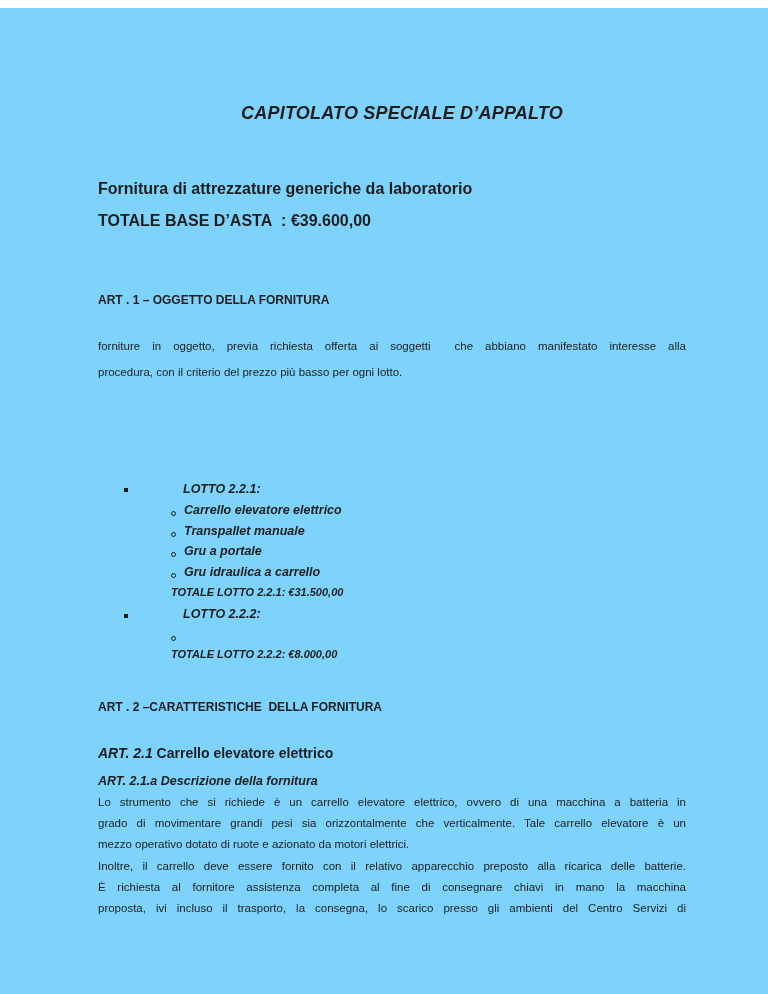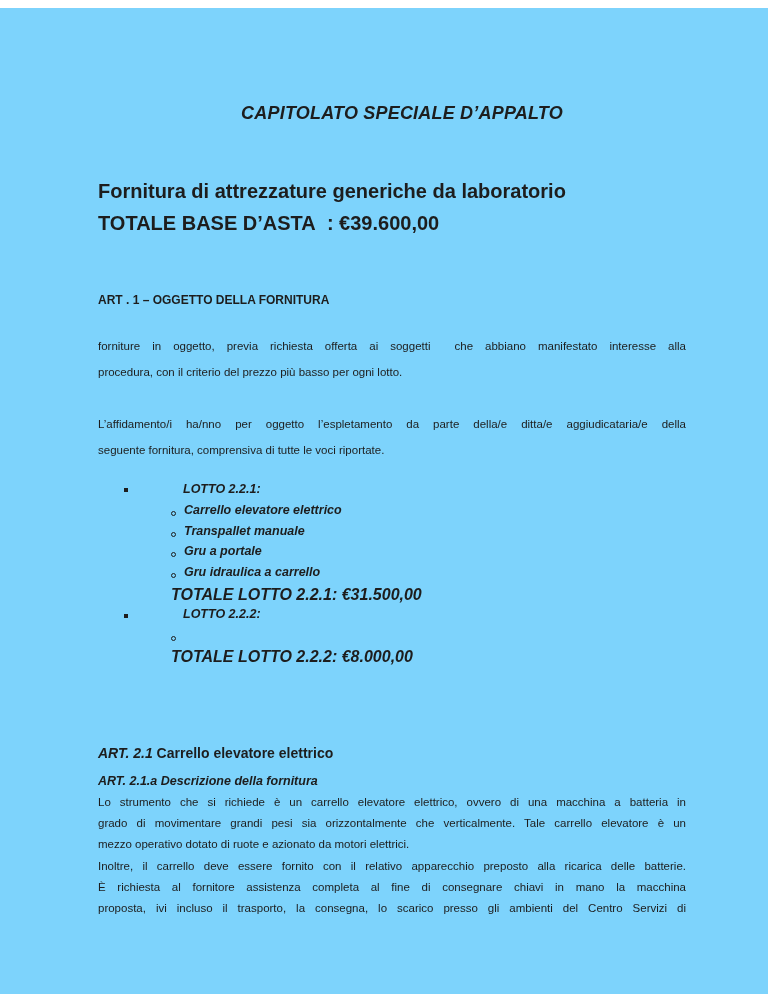--- a/index.html
+++ b/index.html
@@ -25,21 +25,21 @@
     width: 588px;
     text-align: center;
     font-size: 18px;
     font-weight: bold;
     font-style: italic;
     letter-spacing: 0.2px;
   }
   .subtitle {
     left: 98px;
     width: 600px;
-    font-size: 20px;
+    font-size: 16px;
     font-weight: bold;
   }
   .sub1 { top: 172px; }
   .sub2 { top: 204px; }
 
   .art-heading {
     left: 98px;
     width: 588px;
     font-size: 12px;
     font-weight: bold;
@@ -77,21 +77,21 @@
   .lot-item {
     left: 184px;
     width: 420px;
     font-size: 12.5px;
     font-weight: bold;
     font-style: italic;
   }
   .lot-total {
     left: 171px;
     width: 420px;
-    font-size: 16px;
+    font-size: 11px;
     font-weight: bold;
     font-style: italic;
   }
   .bullet-square {
     width: 4px;
     height: 4px;
     background: #1d1d1d;
     left: 124px;
   }
   .bullet-circle {
@@ -131,24 +131,20 @@
   <div class="abs subtitle sub1">Fornitura di attrezzature generiche da laboratorio</div>
   <div class="abs subtitle sub2">TOTALE BASE D’ASTA&nbsp; : €39.600,00</div>
 
   <div class="abs art-heading art1-heading">ART . 1 – OGGETTO DELLA FORNITURA</div>
 
   <div class="abs para para1">
     <div class="jline">forniture in oggetto, previa richiesta offerta ai soggetti&nbsp; che abbiano manifestato interesse alla</div>
     <div class="jline-last">procedura, con il criterio del prezzo più basso per ogni lotto.</div>
   </div>
 
-  <div class="abs para para2">
-    <div class="jline">L’affidamento/i ha/nno per oggetto l’espletamento da parte della/e ditta/e aggiudicataria/e della</div>
-    <div class="jline-last">seguente fornitura, comprensiva di tutte le voci riportate.</div>
-  </div>
 
   <span class="abs bullet-square" style="top:480px"></span>
   <div class="abs lot-label" style="top:474px">LOTTO 2.2.1:</div>
 
   <span class="abs bullet-circle" style="top:503px"></span>
   <div class="abs lot-item" style="top:495px">Carrello elevatore elettrico</div>
 
   <span class="abs bullet-circle" style="top:524px"></span>
   <div class="abs lot-item" style="top:516px">Transpallet manuale</div>
 
@@ -160,20 +156,21 @@
 
   <div class="abs lot-total" style="top:578px">TOTALE LOTTO 2.2.1: €31.500,00</div>
 
   <span class="abs bullet-square" style="top:606px"></span>
   <div class="abs lot-label" style="top:599px">LOTTO 2.2.2:</div>
 
   <span class="abs bullet-circle" style="top:628px"></span>
 
   <div class="abs lot-total" style="top:640px">TOTALE LOTTO 2.2.2: €8.000,00</div>
 
+  <div class="abs art-heading art2-heading">ART . 2 –CARATTERISTICHE&nbsp; DELLA FORNITURA</div>
 
   <div class="abs art21-heading"><span class="art21-number">ART. 2.1</span><span> Carrello elevatore elettrico</span></div>
 
   <div class="abs art21a-heading">ART. 2.1.a Descrizione della fornitura</div>
 
   <div class="abs body2">
     <div class="jline">Lo strumento che si richiede è un carrello elevatore elettrico, ovvero di una macchina a batteria in</div>
     <div class="jline">grado di movimentare grandi pesi sia orizzontalmente che verticalmente. Tale carrello elevatore è un</div>
     <div class="jline-last">mezzo operativo dotato di ruote e azionato da motori elettrici.</div>
     <div class="jline">Inoltre, il carrello deve essere fornito con il relativo apparecchio preposto alla ricarica delle batterie.</div>

